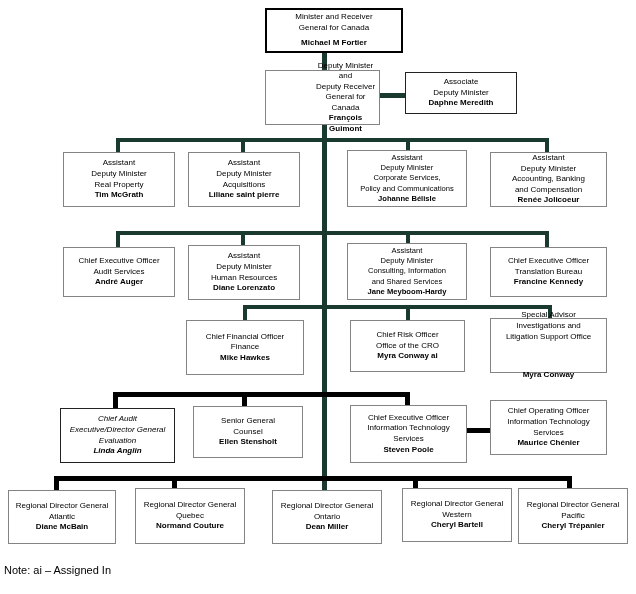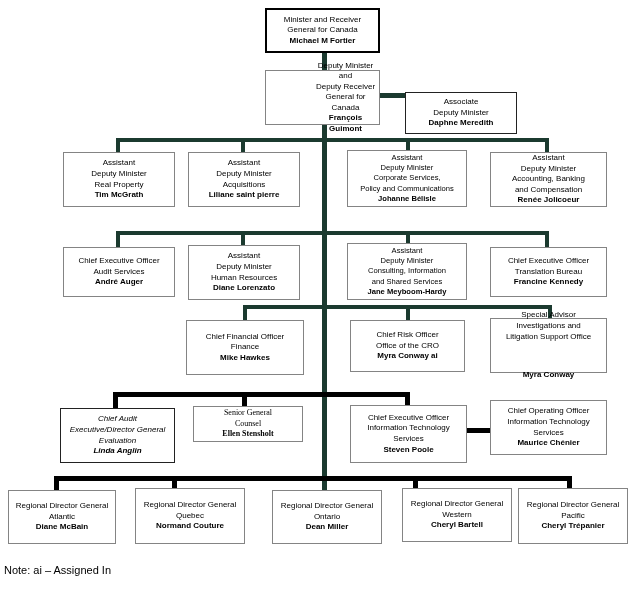--- a/index.html
+++ b/index.html
@@ -57,33 +57,33 @@
   <div class="line black" style="left:242px;top:397px;width:5px;height:9px;"></div>
   <div class="line black" style="left:405px;top:392px;width:5px;height:13px;"></div>
   <div class="line black" style="left:467px;top:428px;width:23px;height:5px;"></div>
 
   <div class="line black" style="left:54px;top:476px;width:518px;height:5px;"></div>
   <div class="line black" style="left:54px;top:476px;width:5px;height:14px;"></div>
   <div class="line black" style="left:172px;top:481px;width:5px;height:8px;"></div>
   <div class="line black" style="left:413px;top:481px;width:5px;height:8px;"></div>
   <div class="line black" style="left:567px;top:476px;width:5px;height:13px;"></div>
 
-  <div class="node bold-border" style="left:265px;top:8px;width:115px;height:45px;">
+  <div class="node bold-border" style="left:265px;top:8px;width:138px;height:45px;justify-content:space-between;">
     <span class="title">Minister and Receiver
 General for Canada</span>
     <span class="name">Michael M Fortier</span>
   </div>
 
   <div class="node" style="left:265px;top:70px;width:115px;height:55px;padding-left:48px;">
     <span class="title">Deputy Minister and
 Deputy Receiver
 General for Canada</span>
     <span class="name">François Guimont</span>
   </div>
-  <div class="node dark-border" style="left:405px;top:72px;width:112px;height:42px;margin-top:20px;">
+  <div class="node dark-border" style="left:405px;top:72px;width:112px;height:42px;">
     <span class="title">Associate
 Deputy Minister</span>
     <span class="name">Daphne Meredith</span>
   </div>
 
   <div class="node" style="left:63px;top:152px;width:112px;height:55px;">
     <span class="title">Assistant
 Deputy Minister
 Real Property</span>
     <span class="name">Tim McGrath</span>
@@ -149,21 +149,21 @@
 Litigation Support Office</span>
     <span class="name">Myra Conway</span>
   </div>
 
   <div class="node dark-border" style="left:60px;top:408px;width:115px;height:55px;font-style:italic;">
     <span class="title">Chief Audit
 Executive/Director General
 Evaluation</span>
     <span class="name">Linda Anglin</span>
   </div>
-  <div class="node" style="left:193px;top:406px;width:110px;height:36px;font-family:Liberation Serif, serif;">
+  <div class="node" style="left:193px;top:406px;width:110px;height:52px;">
     <span class="title">Senior General
 Counsel</span>
     <span class="name">Ellen Stensholt</span>
   </div>
   <div class="node" style="left:350px;top:405px;width:117px;height:58px;">
     <span class="title">Chief Executive Officer
 Information Technology
 Services</span>
     <span class="name">Steven Poole</span>
   </div>

